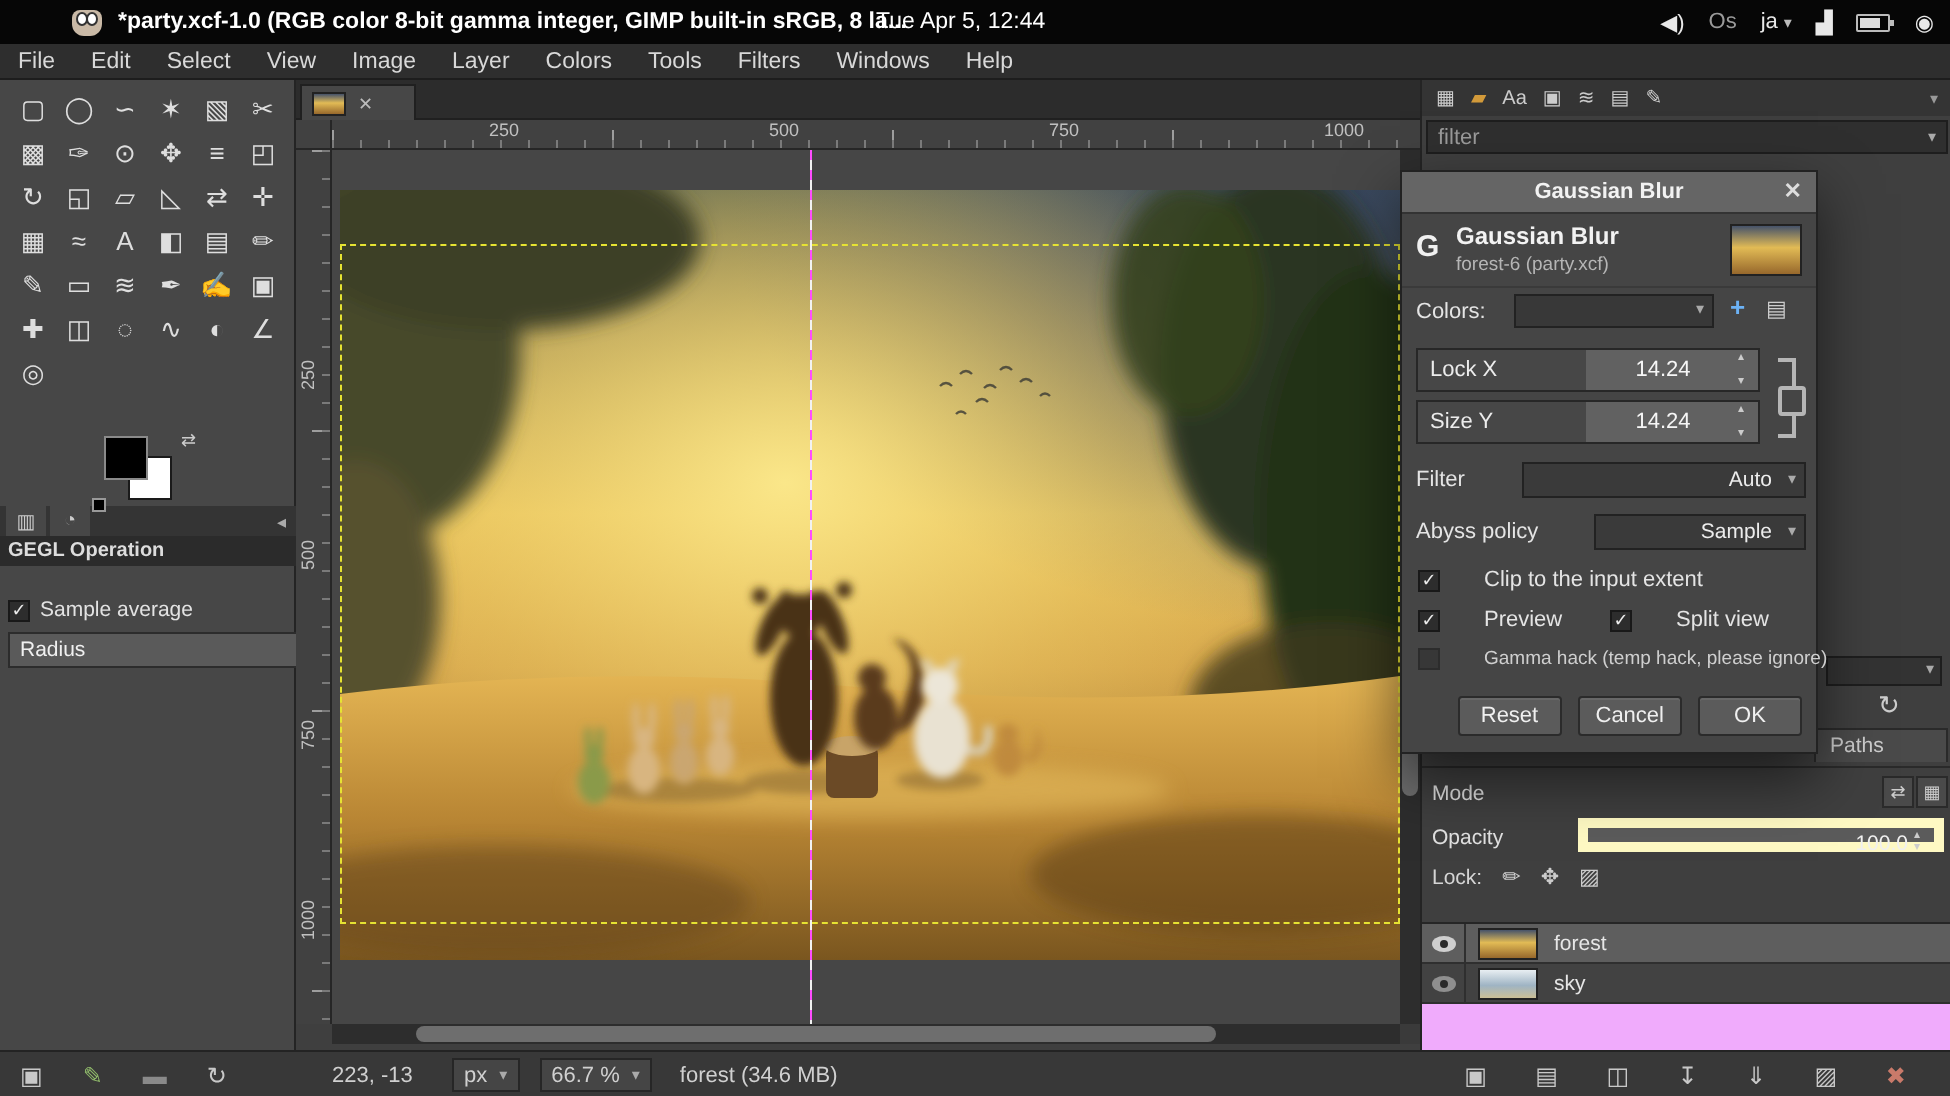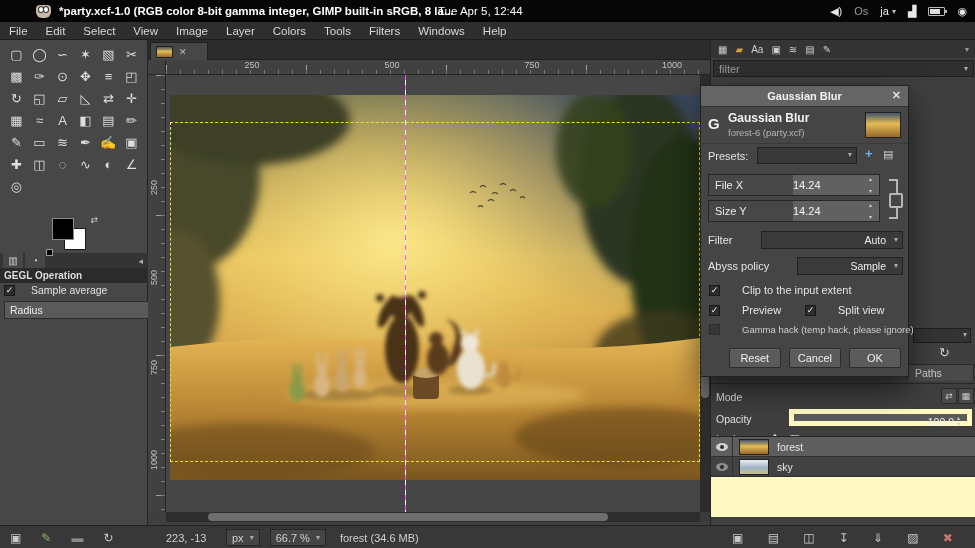--- a/index.html
+++ b/index.html
@@ -36,21 +36,21 @@
 .sw-swap{position:absolute;right:-2px;top:-3px;font-size:9px;color:#ccc}
 .sw-reset{position:absolute;left:-6px;bottom:-4px;width:11px;height:11px}
 .sw-reset::before{content:"";position:absolute;left:0;top:0;width:5px;height:5px;background:#000;border:1px solid #999;z-index:1}
 .sw-reset::after{content:"";position:absolute;right:0;bottom:0;width:5px;height:5px;background:#fff;border:1px solid #555}
 .ldock-tabs{position:absolute;left:0;top:213px;width:148px;height:15px;background:#343434;display:flex;align-items:center;gap:2px;padding-left:3px}
 .ldock-tab{width:20px;height:15px;display:flex;align-items:center;justify-content:center;background:#474747;color:#ccc;font-size:10px}
 .ldock-collapse{margin-left:auto;margin-right:5px;color:#aaa;font-size:9px}
 .gegl{position:absolute;left:0;top:228px;width:172px}
 .gegl-header{height:15px;background:#2b2b2b;color:#ddd;font-size:10px;font-weight:bold;display:flex;align-items:center;padding:0 4px}
 .gegl-header .hdr-icon{margin-left:auto;color:#999;font-size:9px}
-.gegl-row{display:flex;align-items:center;gap:16px;padding:1px 4px 2px 4px;font-size:10.5px;color:#e2e2e2}
+.gegl-row{display:flex;align-items:center;gap:5px;padding:16px 4px 2px 4px;font-size:10.5px;color:#e2e2e2}
 .spinscale{margin:3px 4px 0 4px;height:18px;background:#5a5a5a;border:1px solid #2c2c2c;display:flex;align-items:center;position:relative;font-size:10.5px}
 .spinscale .lbl{padding-left:5px;color:#f0f0f0}
 .spinscale .val{margin-left:auto;padding-right:13px;color:#f0f0f0}
 .spin{position:absolute;right:2px;top:1px;bottom:1px;width:8px;display:flex;flex-direction:column;justify-content:space-between;color:#ccc;font-size:6px;line-height:6px}
 .spin::before{content:"▴"}.spin::after{content:"▾"}
 .cb{width:11px;height:11px;background:#2d2d2d;border:1px solid #191919;display:inline-flex;align-items:center;justify-content:center;flex:none}
 .cb.on::after{content:"✓";color:#ececec;font-size:9px;line-height:1}
 .cb.dim{opacity:.55}
 
 
@@ -91,21 +91,21 @@
 .paths-tab{position:absolute;left:196px;top:324px;width:67px;height:17px;background:#4a4a4a;border:1px solid #2a2a2a;border-bottom:none;display:flex;align-items:center;padding:0 7px;color:#ccc;font-size:10.5px}
 .layers{position:absolute;left:0;top:343px;width:265px;height:142px;border-top:1px solid #2a2a2a}
 .lay-lbl{position:absolute;left:5px;font-size:10.5px;color:#e0e0e0}
 .mode-combo{position:absolute;left:78px;top:3px;width:148px;height:18px;background:#3a3a3a;border:1px solid #222;display:flex;align-items:center;padding:0 6px;color:#e6e6e6}
 .mode-combo::after{content:"▾";margin-left:auto;font-size:8px;color:#aaa}
 .mode-btn{position:absolute;top:4px;width:16px;height:16px;background:#4a4a4a;border:1px solid #2a2a2a;color:#ccc;font-size:9px;display:flex;align-items:center;justify-content:center}
 .op-bar{position:absolute;left:78px;top:25px;width:183px;height:17px;background:#5b5b5b;border:5px solid #fef9c3}
 .op-bar .val{position:absolute;right:13px;top:2px;font-size:10.5px;color:#f0f0f0}
 .row-lock{position:absolute;left:0;top:46px;width:265px;height:17px;display:flex;align-items:center;gap:10px;padding-left:5px;font-size:10.5px}
 .lock-ic{font-size:11px;color:#ccc}
-.layer-list{position:absolute;left:0;top:52px;width:265px;height:81px;background:#fef9c3;border-top:1px solid #262626;overflow:hidden}
+.layer-list{position:absolute;left:0;top:77px;width:265px;height:81px;background:#f0abfc;border-top:1px solid #262626;overflow:hidden}
 .lrow{position:relative;height:20px;border-bottom:1px solid #2f2f2f;display:flex;align-items:center;background:#424242}
 .lrow.sel{background:#5e5e5e}
 .eye-cell{width:22px;height:100%;border-right:1px solid #2f2f2f;display:flex;align-items:center;justify-content:center;flex:none}
 .eye{width:12px;height:8px;border-radius:50%;background:#cfcfcf;position:relative}
 .eye.dim{background:#8f8f8f}
 .eye::after{content:"";position:absolute;left:4px;top:2px;width:4px;height:4px;border-radius:50%;background:#2a2a2a}
 .lthumb{width:30px;height:16px;border:1px solid #222;margin:0 8px 0 6px;flex:none}
 .th-forest{background:linear-gradient(180deg,#46536a,#e2bb55 45%,#97682c)}
 .th-sky{background:linear-gradient(180deg,#e8eef2,#9fb4c4 55%,#cbbf96)}
 .th-sky1{background:linear-gradient(180deg,#c2d2de,#7e96ae)}
@@ -122,21 +122,21 @@
 .dlg-sub{position:absolute;left:27px;top:20px;font-size:9.5px;color:#b5b5b5}
 .dlg-thumb{position:absolute;right:7px;top:5px;width:36px;height:26px;border:1px solid #222;background:linear-gradient(180deg,#46536a,#e2bb55 45%,#97682c)}
 .presets-lbl{position:absolute;left:7px;top:64px;color:#e4e4e4}
 .presets-combo{position:absolute;left:56px;top:61px;width:100px;height:17px;background:#383838;border:1px solid #222}
 .presets-combo::after{content:"▾";position:absolute;right:4px;top:2px;font-size:8px;color:#aaa}
 .plus{position:absolute;left:164px;top:60px;color:#6cb2f5;font-weight:bold;font-size:13px}
 .preset-doc{position:absolute;left:182px;top:62px;font-size:11px;color:#ccc}
 .sscale{position:absolute;left:7px;width:172px;height:22px;border:1px solid #272727;background:#3e3e3e;display:flex}
 .sscale.sx{top:88px}.sscale.sy{top:114px}
 .sscale .sl{width:84px;display:flex;align-items:center;padding-left:6px;color:#ececec;background:#474747}
-.sscale .sv{flex:1;background:#616161;display:flex;align-items:center;justify-content:flex-start;padding-right:9px;color:#f6f6f6;position:relative}
+.sscale .sv{flex:1;background:#616161;display:flex;align-items:center;justify-content:center;padding-right:9px;color:#f6f6f6;position:relative}
 .chain{position:absolute;right:10px;top:93px;width:9px;height:40px;border:2px solid #b5b5b5;border-left:none}
 .chain::after{content:"";position:absolute;right:-7px;top:50%;margin-top:-6px;width:10px;height:11px;background:#454545;border:2px solid #b5b5b5;border-radius:2px}
 .dlg-lbl{position:absolute;left:7px;color:#e4e4e4}
 .dlg-combo{position:absolute;height:18px;background:#3a3a3a;border:1px solid #222;color:#ececec;display:flex;align-items:center;justify-content:flex-end;padding-right:16px;font-size:10.5px}
 .dlg-combo::after{content:"▾";position:absolute;right:4px;top:3px;font-size:8px;color:#aaa}
 .cmb-filter{left:60px;top:145px;width:142px}
 .cmb-abyss{left:96px;top:171px;width:106px}
 .ckrow{position:absolute;left:8px;display:flex;align-items:flex-end;gap:22px;color:#e4e4e4}
 .ck-clip{top:198px}
 .ck-pv{top:218px}
@@ -467,26 +467,26 @@
     <div class="dlg-title">
       <span>Gaussian Blur</span>
       <span class="dlg-close">✕</span>
     </div>
     <div class="dlg-head">
       <span class="dlg-g">G</span>
       <span class="dlg-h1">Gaussian Blur</span>
       <span class="dlg-sub">forest-6 (party.xcf)</span>
       <span class="dlg-thumb"></span>
     </div>
-    <span class="presets-lbl">Presets:</span>
+    <span class="presets-lbl">Colors:</span>
     <div class="presets-combo"></div>
     <span class="plus">+</span>
     <span class="preset-doc">▤</span>
     <div class="sscale sx">
-      <span class="sl">File X</span>
+      <span class="sl">Lock X</span>
       <span class="sv">
         <span>14.24</span>
         <span class="spin"></span>
       </span>
     </div>
     <div class="sscale sy">
       <span class="sl">Size Y</span>
       <span class="sv">
         <span>14.24</span>
         <span class="spin"></span>

